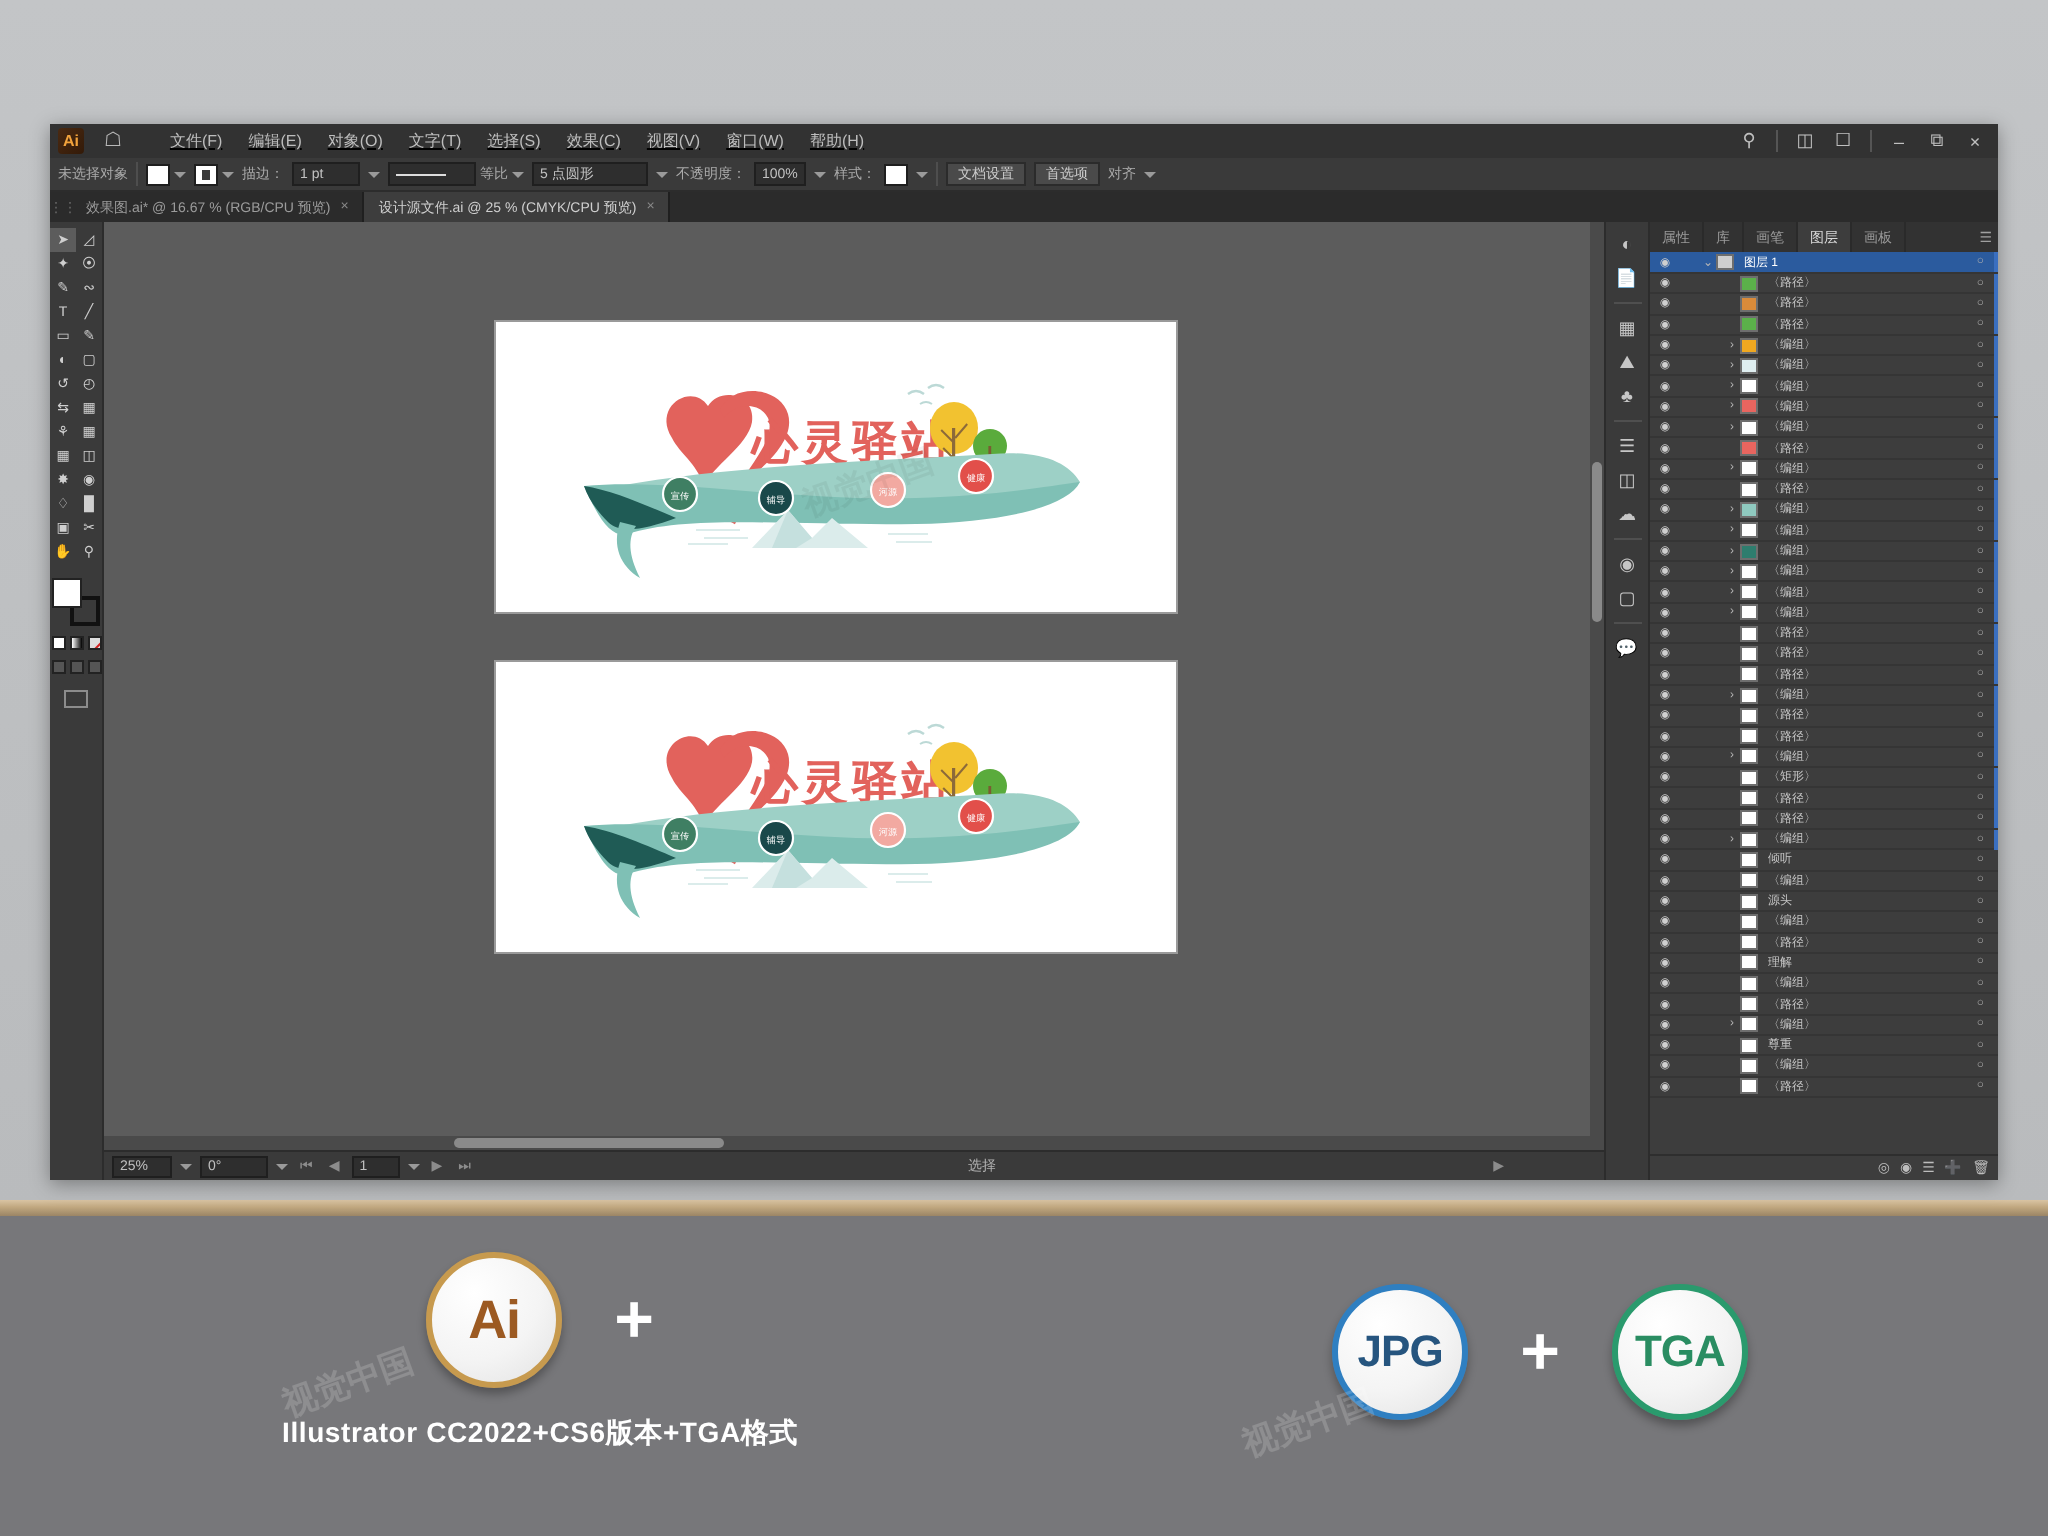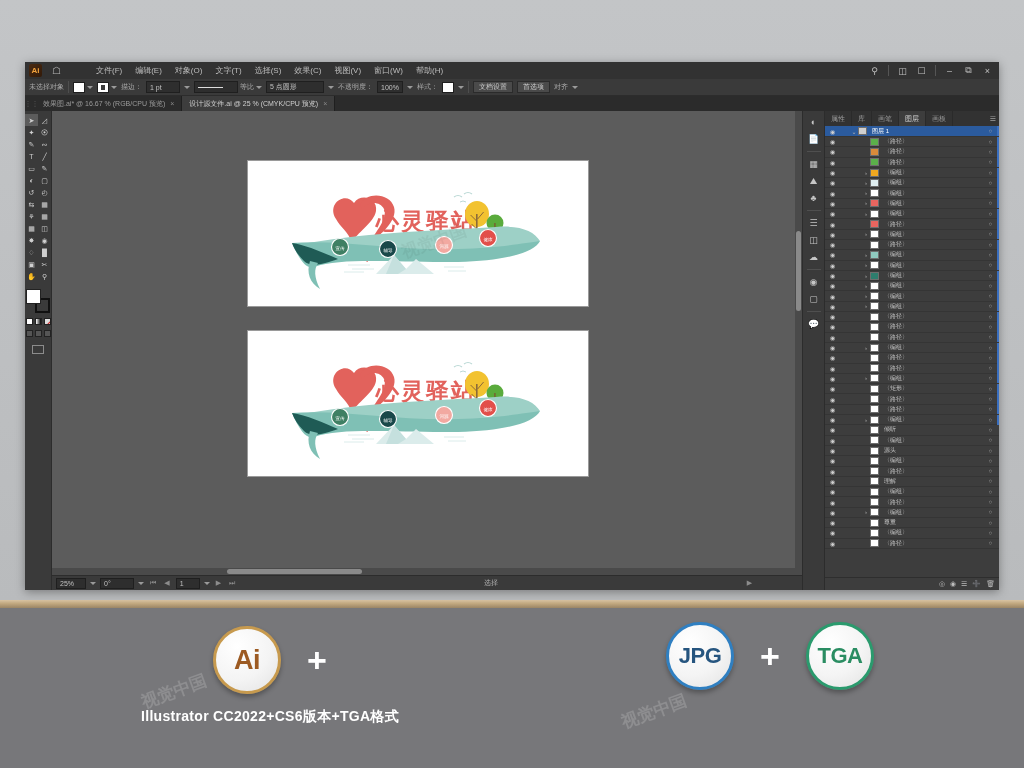--- a/index.html
+++ b/index.html
@@ -38,21 +38,21 @@
     height: 17px; background: #323232; display: flex; align-items: center;
     flex-shrink: 0; position: relative;
   }
   .app-badge {
     width: 13px; height: 13px; margin-left: 4px; border-radius: 2px;
     background: linear-gradient(135deg, #4a2a12, #331a08);
     color: #f2a33c; font-size: 8px; font-weight: bold;
     display: flex; align-items: center; justify-content: center;
   }
   .home-icon { margin-left: 10px; color: #b8b8b8; font-size: 10px; }
-  #menu-items { display: flex; margin-left: 29px; gap: 1px; }
+  #menu-items { display: flex; margin-left: 18px; gap: 1px; text-decoration: underline; }
   .menu-item {
     color: #bdbdbd; font-size: 8px; padding: 2px 6px; white-space: nowrap;
     cursor: default;
   }
   #win-right { position: absolute; right: 3px; display: flex; align-items: center; gap: 2px; }
   .win-btn {
     width: 17px; height: 14px; display: flex; align-items: center; justify-content: center;
     color: #c0c0c0; font-size: 9px;
   }
   .win-sep { width: 1px; height: 11px; background: #555; margin: 0 3px; }
@@ -240,21 +240,21 @@
 
   
   #promo {
     position: absolute; left: 0; top: 608px; width: 1024px; height: 160px;
     color: #fff;
   }
   .promo-group {
     position: absolute; display: flex; flex-direction: column; align-items: center;
   }
   #promo-left { left: 110px; top: 18px; width: 320px; }
-  #promo-right { left: 605px; top: 14px; width: 330px; gap: 35px; }
+  #promo-right { left: 605px; top: 34px; width: 330px; gap: 35px; }
   .badge-row { display: flex; align-items: center; gap: 26px; }
   .fmt-badge {
     width: 68px; height: 68px; border-radius: 50%;
     display: flex; align-items: center; justify-content: center;
     background: radial-gradient(circle at 34% 28%, #ffffff 0%, #f4f4f4 55%, #e2e2e2 100%);
     box-shadow: 0 3px 5px rgba(0,0,0,.3);
     font-size: 25px; font-weight: bold; letter-spacing: -0.5px;
   }
   .fmt-badge.ai-b   { border: 3px solid #c79a4e; color: #9c5a22; font-size: 27px; }
   .fmt-badge.eps-b  { border: 3px solid #b72a2a; color: #b72a2a; font-size: 22px; }

